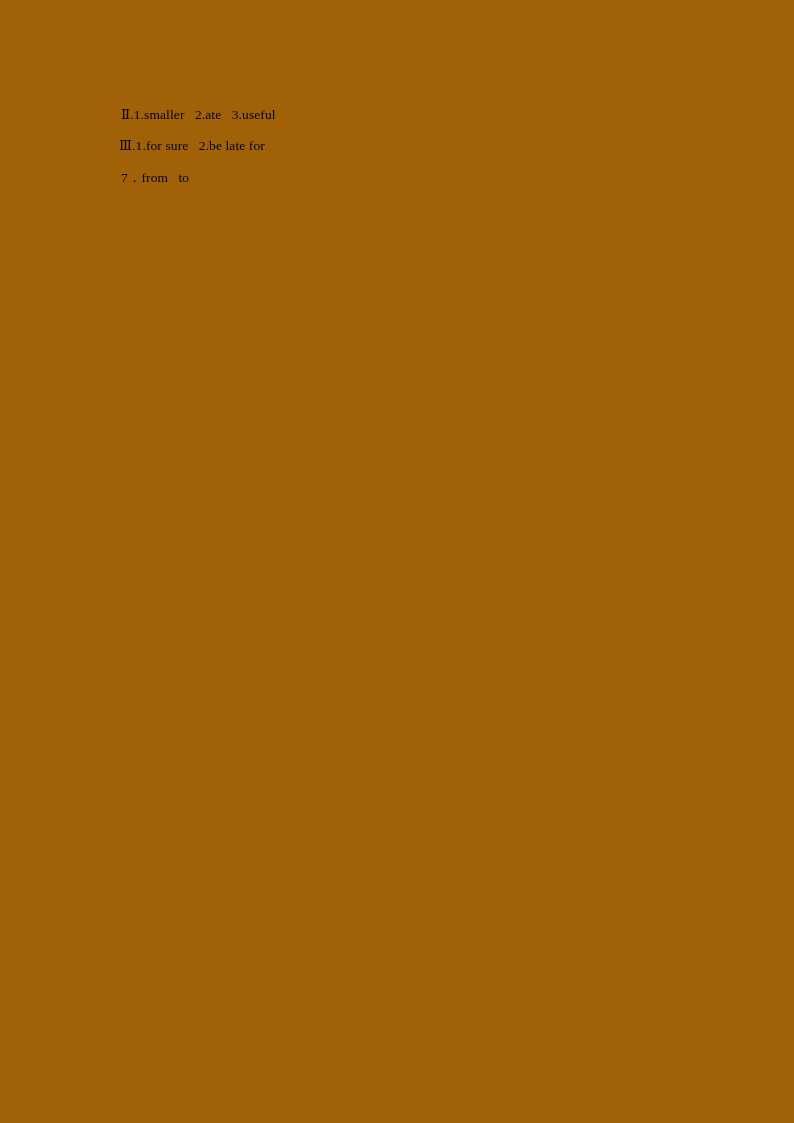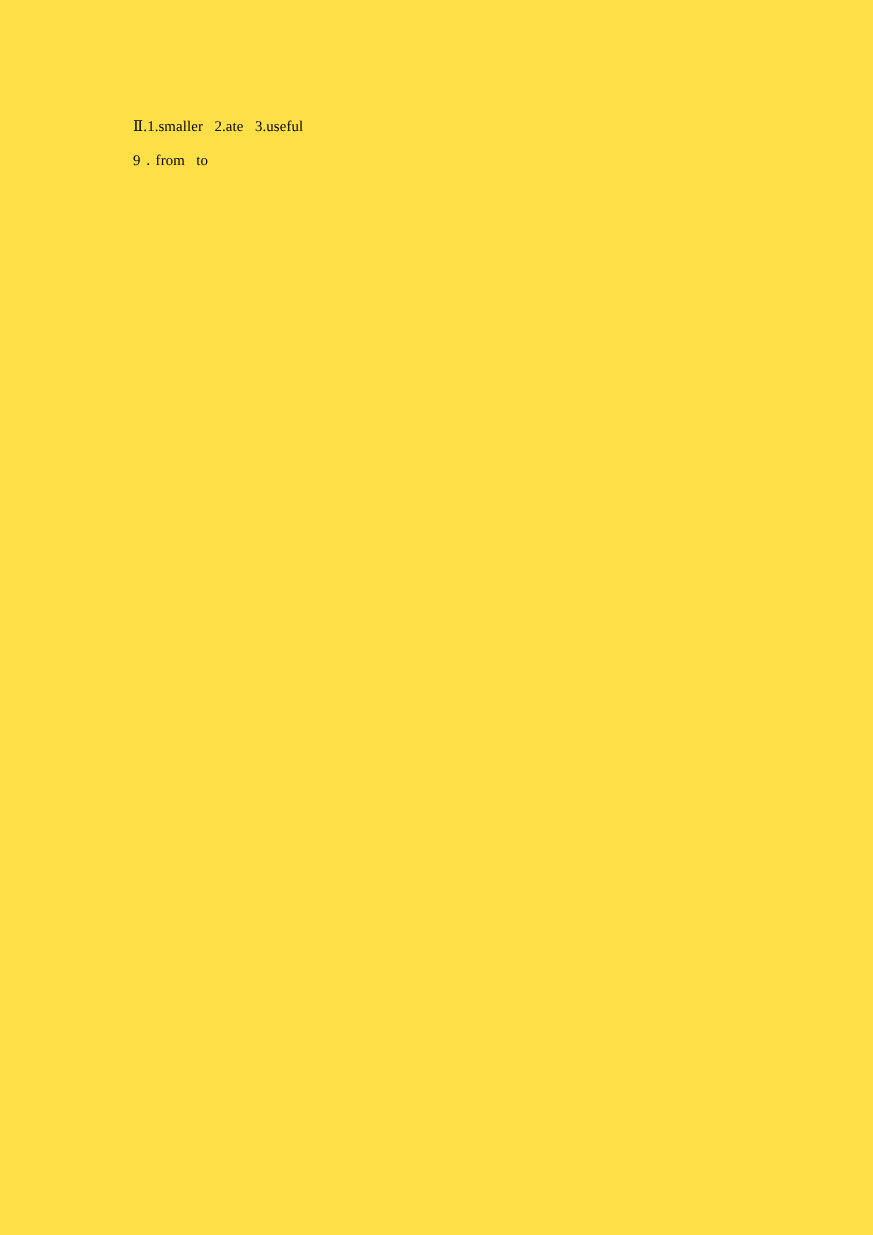--- a/index.html
+++ b/index.html
@@ -8,21 +8,21 @@
     background: #ffffff;
   }
   body {
     font-family: "Liberation Serif", "DejaVu Serif", serif;
     color: #000000;
   }
   .page {
     position: relative;
     width: 794px;
     height: 1123px;
-    background: #fde047;
+    background: #a16207;
     overflow: hidden;
   }
   .answer-block {
     position: absolute;
     left: 119px;
     top: 99px;
     width: 600px;
   }
   .answer-line {
     font-size: 13.5px;
@@ -42,19 +42,20 @@
 <body>
 
 <div class="page">
 
   <div class="answer-block">
 
     <div class="answer-line sec-2">Ⅱ.1.smaller   2.ate   3.useful</div>
 
 
 
+    <div class="answer-line sec-3">Ⅲ.1.for sure   2.be late for</div>
 
 
-    <div class="answer-line sec-2">9．from   to</div>
+    <div class="answer-line sec-2">7．from   to</div>
 
   </div>
 
 </div>
 
 </body></html>

